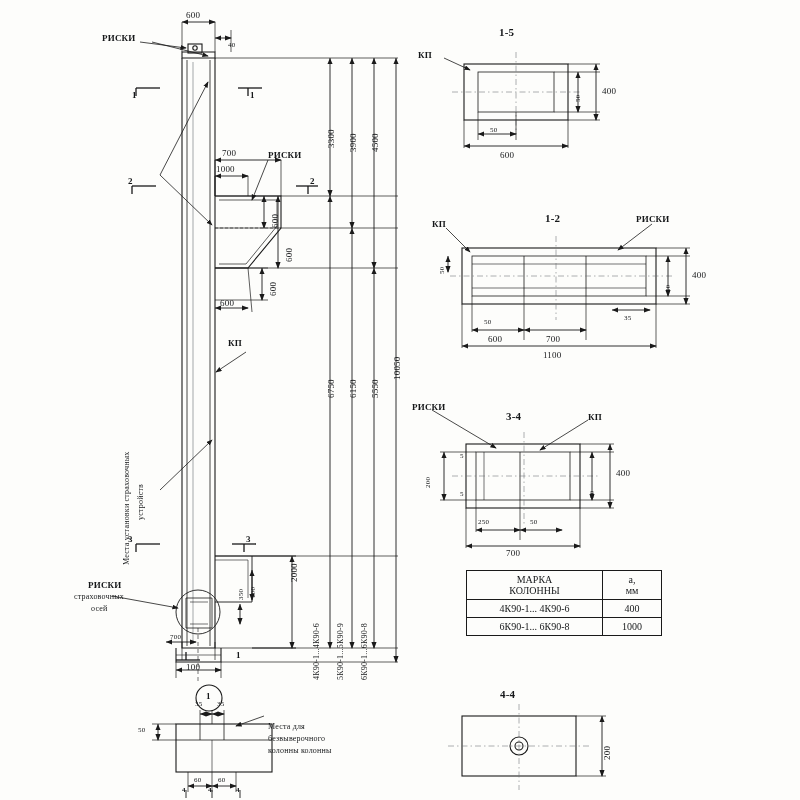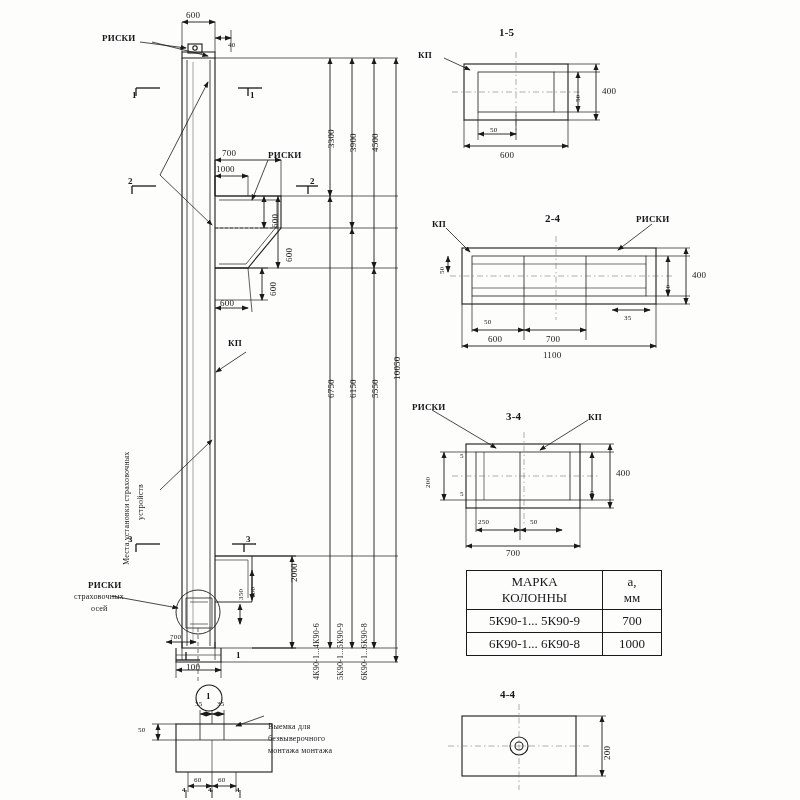--- a/index.html
+++ b/index.html
@@ -26,21 +26,21 @@
   }
   .lbl.b{font-weight:700;}
   .lbl.s{font-size:8px;}
   .lbl.xs{font-size:7px;}
   .lbl.t{font-size:11px;font-weight:700;}
   .rot90{transform:rotate(-90deg);transform-origin:0 0;}
   .tbl{
     position:absolute;
     border-collapse:collapse;
     font-family:"Liberation Serif", serif;
-    font-size:13px;
+    font-size:10px;
   }
   .tbl td{
     border:1px solid #1a1a1a;
     text-align:center;
     padding:3px 2px;
     color:#16181a;
   }
 </style>
 </head>
 <body>
@@ -360,21 +360,21 @@
   <div class="lbl s rot90" style="left:336px;top:680px;">5К90-1...5К90-9</div>
   <div class="lbl s rot90" style="left:360px;top:680px;">6К90-1...6К90-8</div>
 
   <div class="lbl t" style="left:499px;top:26px;">1-5</div>
   <div class="lbl b" style="left:418px;top:50px;">КП</div>
   <div class="lbl" style="left:602px;top:86px;">400</div>
   <div class="lbl xs rot90" style="left:574px;top:102px;">50</div>
   <div class="lbl xs" style="left:490px;top:126px;">50</div>
   <div class="lbl" style="left:500px;top:150px;">600</div>
 
-  <div class="lbl t" style="left:545px;top:212px;">2-4</div>
+  <div class="lbl t" style="left:545px;top:212px;">1-2</div>
   <div class="lbl b" style="left:432px;top:219px;">КП</div>
   <div class="lbl b" style="left:636px;top:214px;">РИСКИ</div>
   <div class="lbl" style="left:692px;top:270px;">400</div>
   <div class="lbl xs rot90" style="left:438px;top:274px;">50</div>
   <div class="lbl xs rot90" style="left:664px;top:292px;">50</div>
   <div class="lbl xs" style="left:484px;top:318px;">50</div>
   <div class="lbl xs" style="left:624px;top:314px;">35</div>
   <div class="lbl" style="left:488px;top:334px;">600</div>
   <div class="lbl" style="left:546px;top:334px;">700</div>
   <div class="lbl" style="left:543px;top:350px;">1100</div>
@@ -396,39 +396,39 @@
 
   <div class="lbl xs" style="left:195px;top:700px;">35</div>
   <div class="lbl xs" style="left:217px;top:700px;">35</div>
   <div class="lbl xs" style="left:138px;top:726px;">50</div>
   <div class="lbl xs" style="left:194px;top:776px;">60</div>
   <div class="lbl xs" style="left:218px;top:776px;">60</div>
   <div class="lbl xs b" style="left:182px;top:786px;">4</div>
   <div class="lbl xs b" style="left:208px;top:786px;">4</div>
   <div class="lbl xs b" style="left:236px;top:786px;">4</div>
 
-  <div class="lbl s" style="left:268px;top:722px;">Выемка для</div>
+  <div class="lbl s" style="left:268px;top:722px;">Места для</div>
   <div class="lbl s" style="left:268px;top:734px;">безвыверочного</div>
-  <div class="lbl s" style="left:268px;top:746px;">монтажа монтажа</div>
+  <div class="lbl s" style="left:268px;top:746px;">колонны колонны</div>
 
   <table class="tbl" style="left:466px;top:570px;width:196px;">
     <tbody>
         <tr>
       <td rowspan="1">
         <div>МАРКА</div>
         <div>КОЛОННЫ</div>
       </td>
       <td style="width:54px;">
         <div>a,</div>
         <div>мм</div>
       </td>
     </tr>
     <tr>
-      <td>5К90-1... 5К90-9</td>
-      <td>700</td>
+      <td>4К90-1... 4К90-6</td>
+      <td>400</td>
     </tr>
     <tr>
       <td>6К90-1... 6К90-8</td>
       <td>1000</td>
     </tr>
   </tbody>
     </table>
 
 </div>
 

